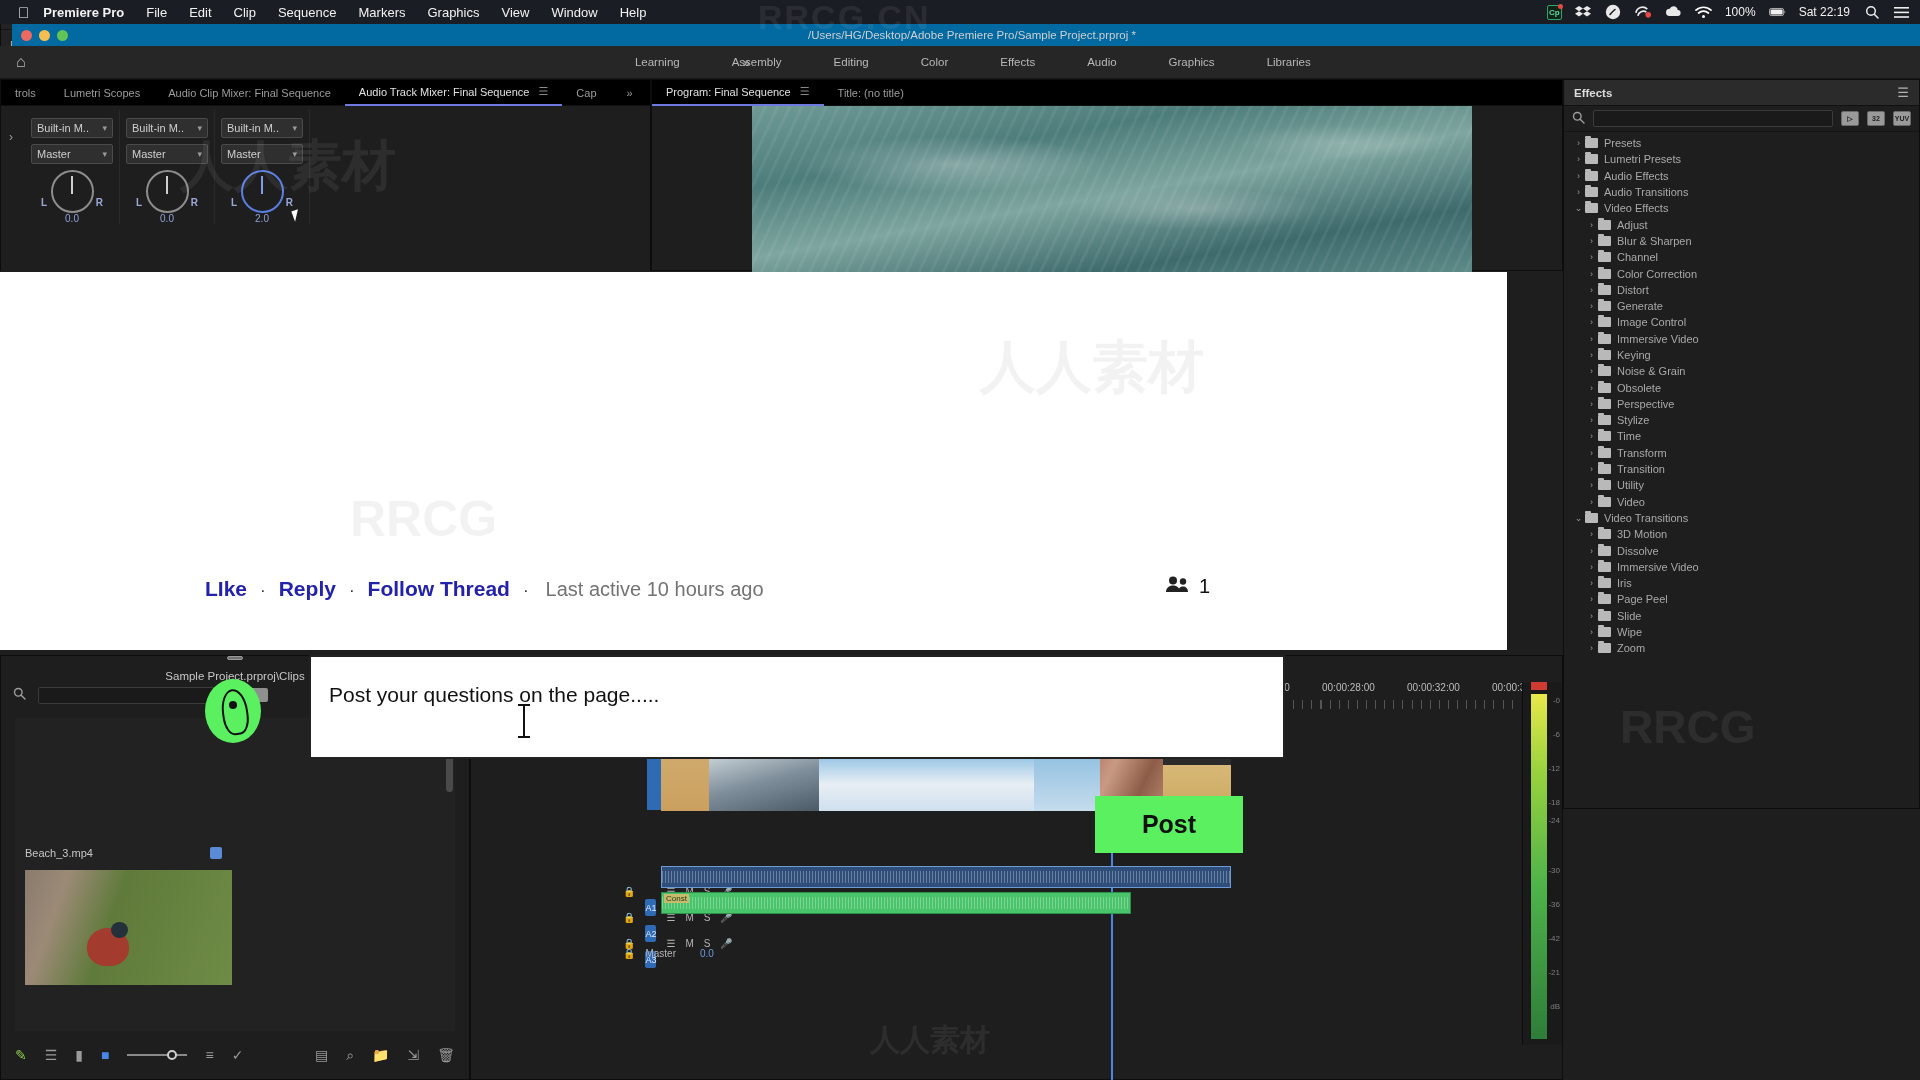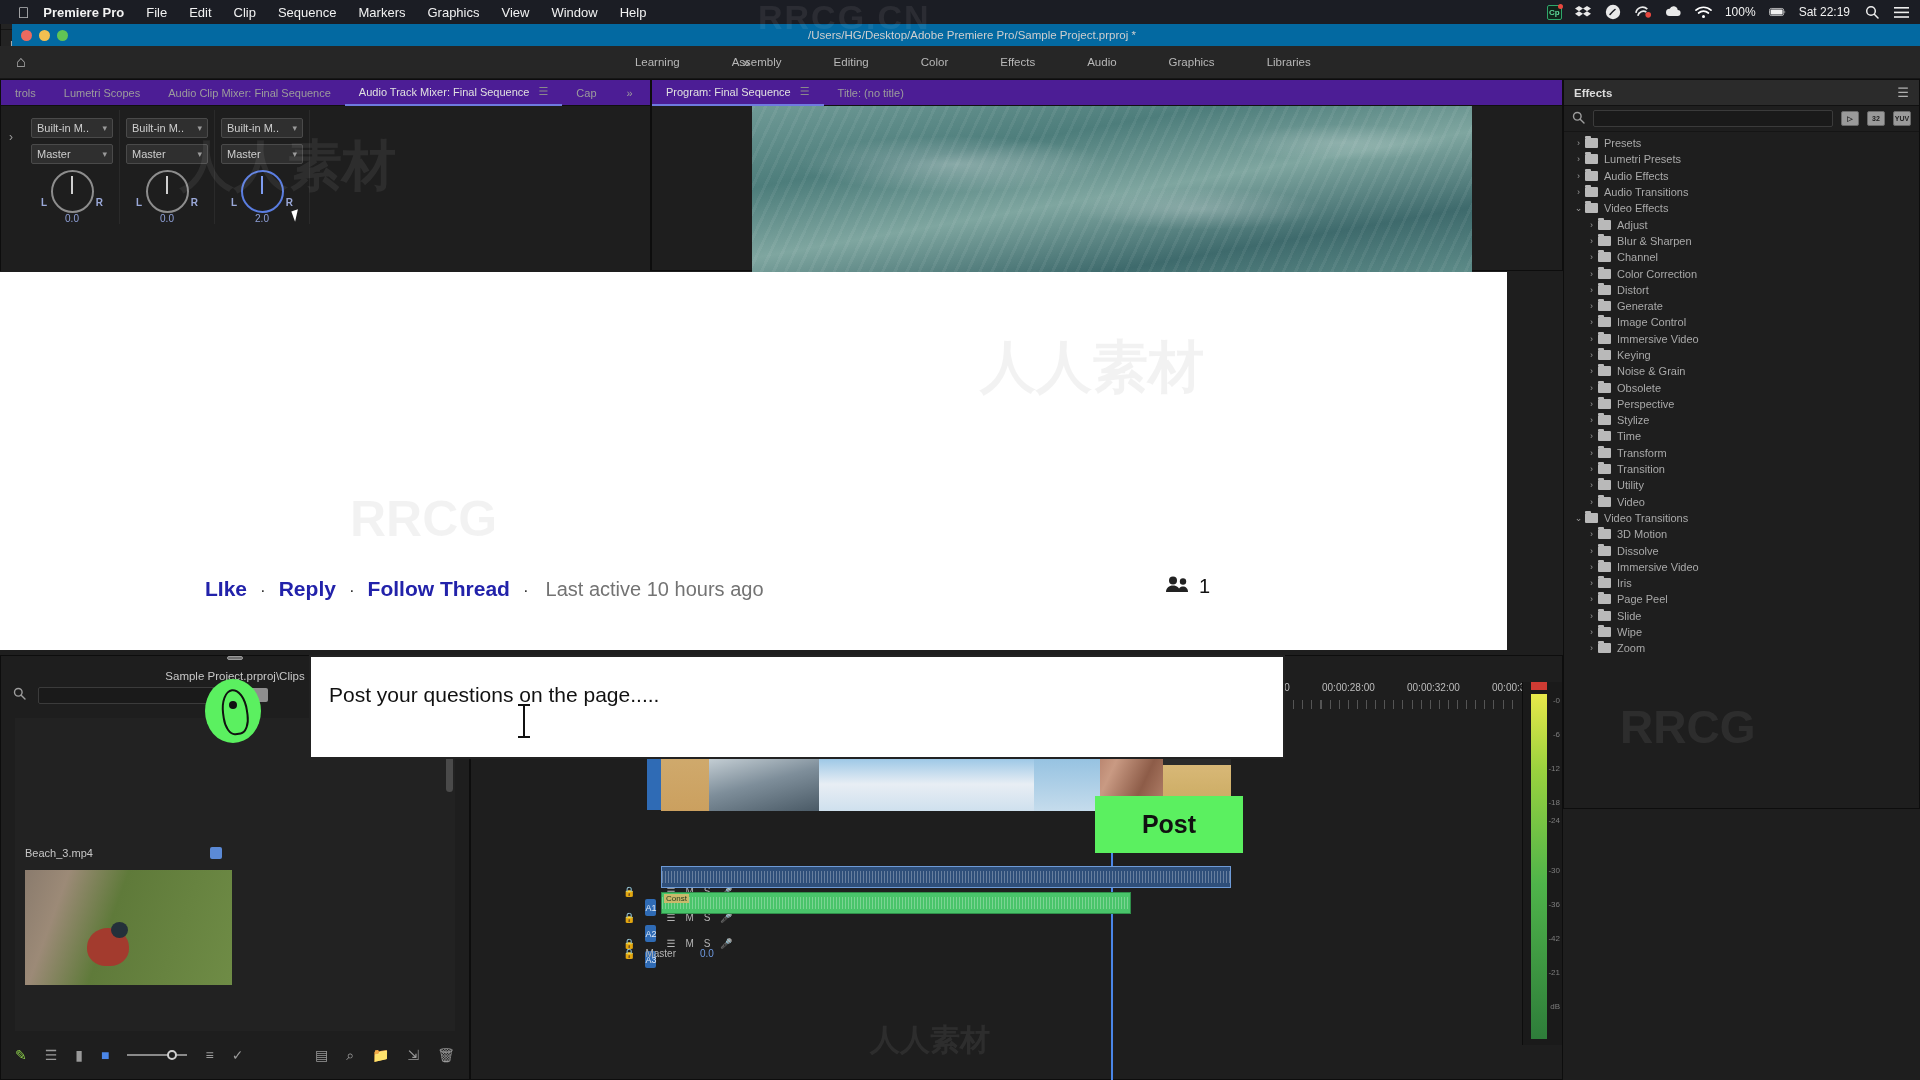--- a/index.html
+++ b/index.html
@@ -48,21 +48,21 @@
     border-bottom: 1px solid #161616;
   }
   .home-ico { margin-left: 16px; color: #b9b9b9; font-size: 16px; }
   .ws-tabs { margin: 0 auto; display: flex; gap: 0; }
   .ws-tab { color: #b8b8b8; font-size: 11.5px; padding: 0 26px; white-space: nowrap; }
   .ws-more { position: absolute; right: 1170px; color: #b8b8b8; font-size: 13px; }
 
   
   .panel { position: absolute; background: #1e1e1e; border: 1px solid #0d0d0d; }
   .panel-tabs {
-    height: 26px; background: #4c1d95; display: flex; align-items: center;
+    height: 26px; background: #000000; display: flex; align-items: center;
     border-bottom: 1px solid #101010; position: relative;
   }
   .ptab {
     font-size: 11px; color: #9c9c9c; padding: 0 14px; height: 26px;
     display: flex; align-items: center; white-space: nowrap;
   }
   .ptab.active { color: #e0e0e0; border-bottom: 2px solid #6f7ae0; }
   .ptab .burger { margin-left: 9px; color: #8a8a8a; font-size: 11px; }
 
   

